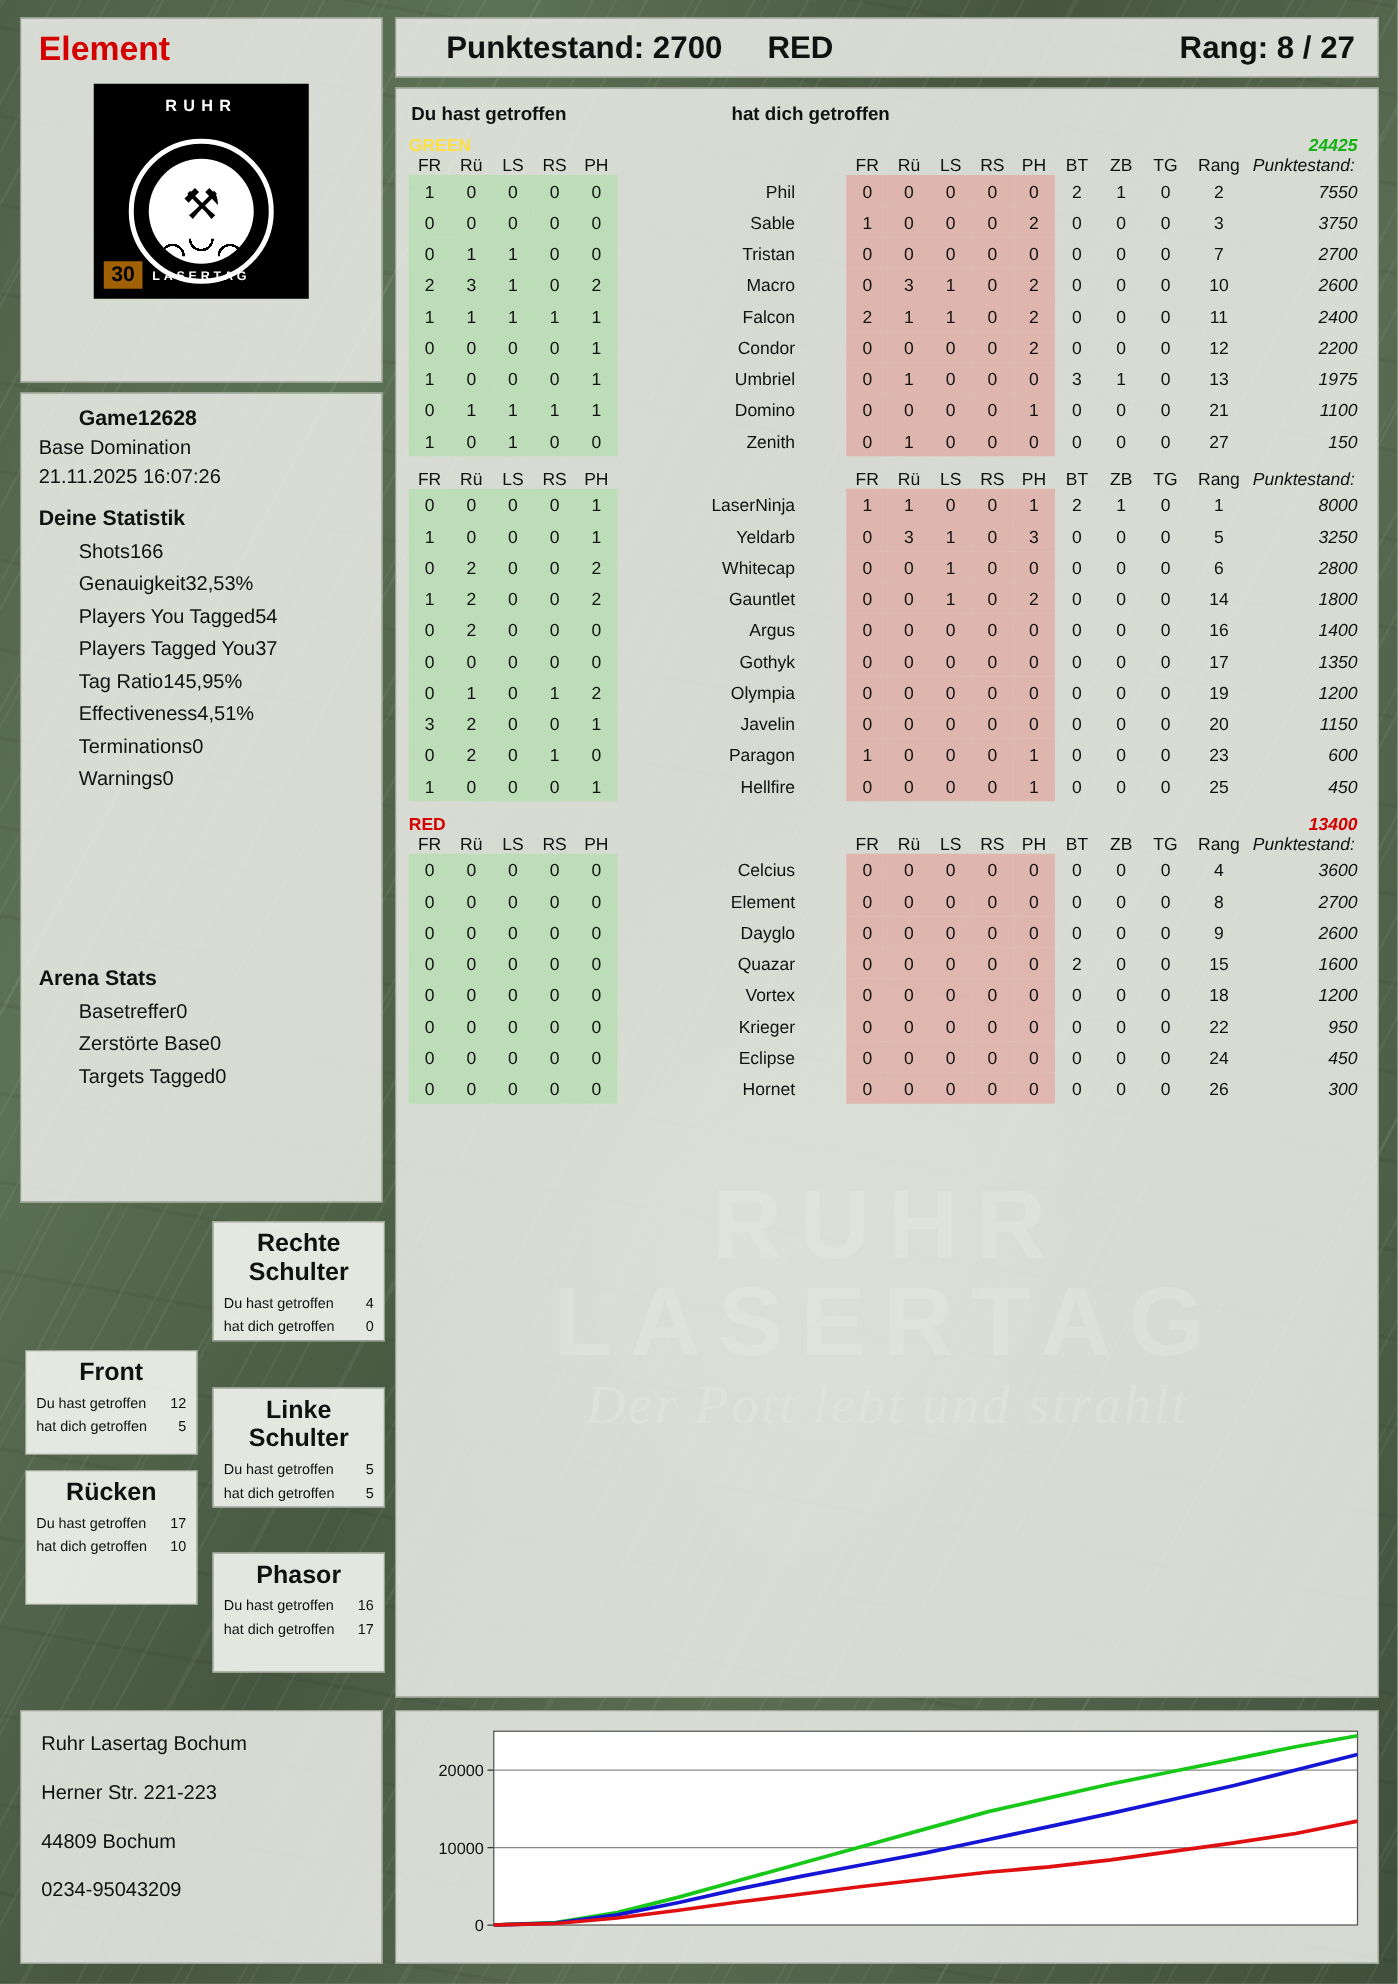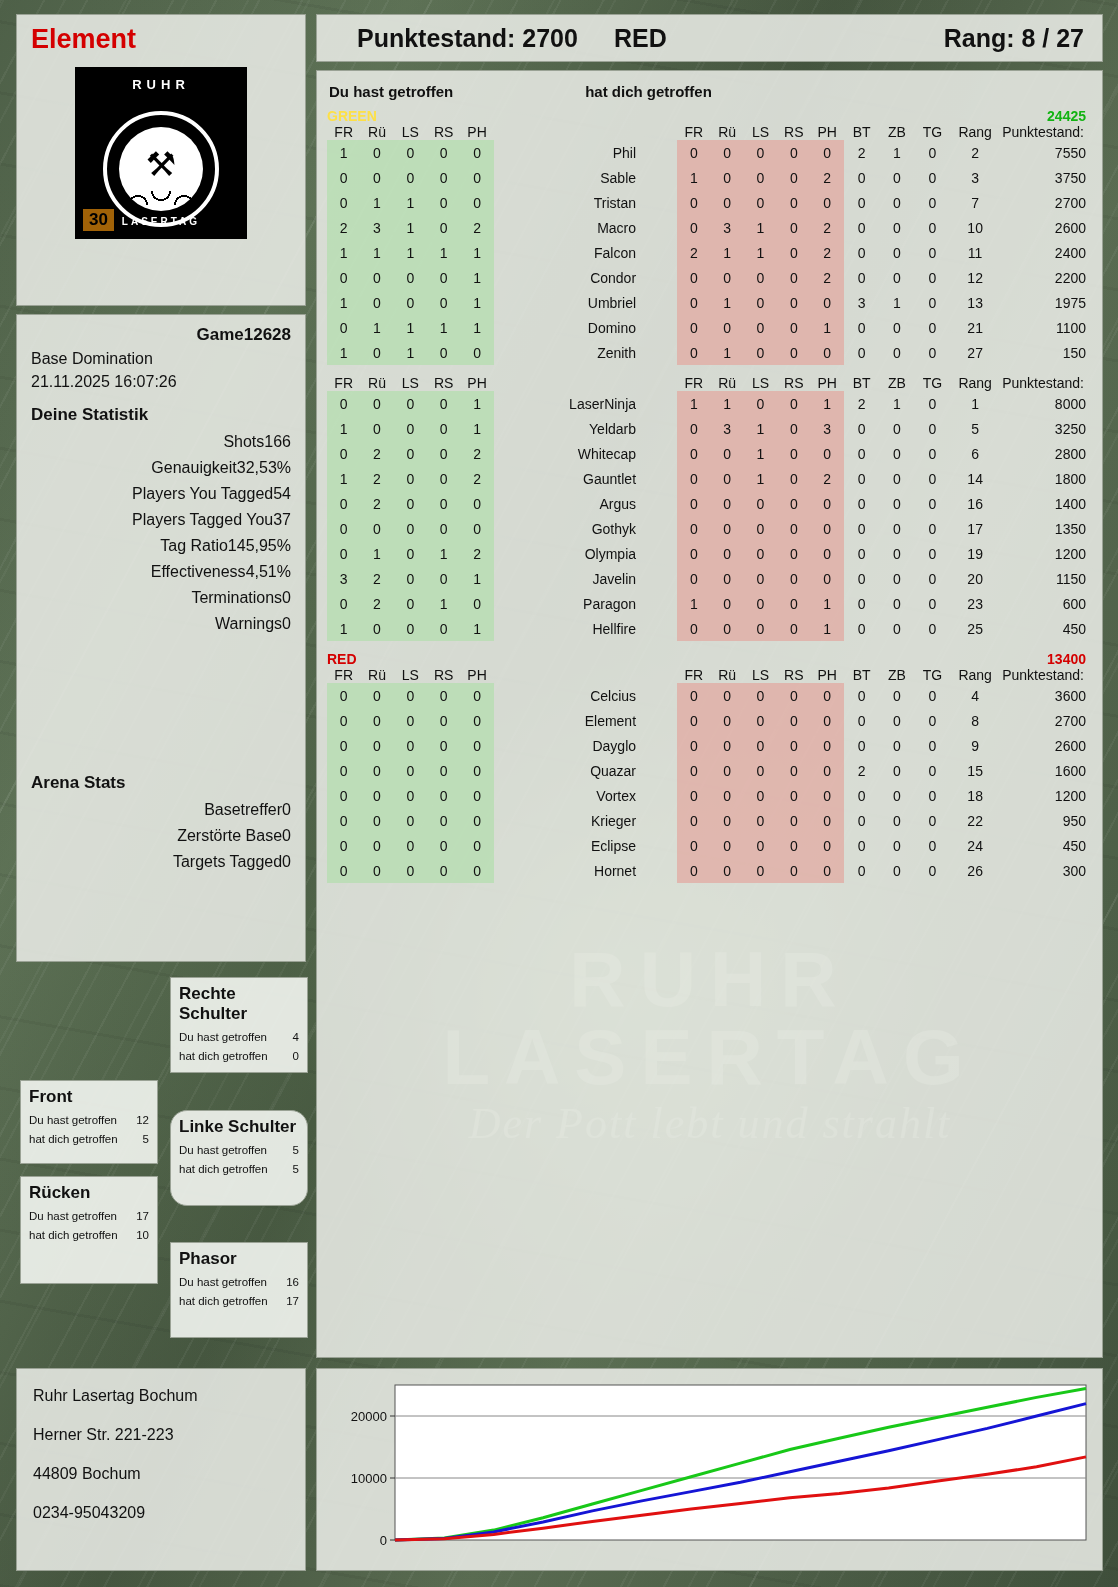--- a/index.html
+++ b/index.html
@@ -91,32 +91,32 @@
       radial-gradient(circle at 58px 14px, transparent 8px, #000 8px 10px, transparent 10px);
   }
   .logo .badge {
     position:absolute; left:8px; bottom:8px; background:#a16207; color:#000;
     font-size:17px; font-weight:bold; padding:0 6px; line-height:22px;
   }
 
   
   #leftStats { left:16px; top:314px; width:290px; height:648px; padding:10px 14px; }
   .sec-title { font-size:17px; font-weight:bold; color:#111; }
-  .row { display:flex; justify-content:flex-end; font-size:16px; color:#111; margin-top:8px;margin-left:32px;}
+  .row { display:flex; justify-content:flex-start; font-size:16px; color:#111; margin-top:8px;margin-left:32px;}
   .row .v { text-align:right; }
   .plain { font-size:16px; color:#111; margin-top:5px;}
   .gap { height:14px; }
 
   
   .zone { position:absolute; background:rgba(240,243,238,0.92); border:1px solid #9aa295; z-index:3; padding:6px 8px;}
-  .zone .zt { text-align:left; font-weight:bold; font-size:17px; color:#111; margin-bottom:6px;}
+  .zone .zt { text-align:center; font-weight:bold; font-size:20px; color:#111; margin-bottom:6px;}
   .zone .zr { display:flex; justify-content:space-between; font-size:11.5px; color:#111; margin:7px 0;}
   #zFront { left:20px; top:1080px; width:138px; height:84px;}
   #zRS    { left:170px; top:977px; width:138px; height:96px;}
-  #zLS    { left:170px; top:1110px; width:138px; height:96px;border-radius:17px;}
+  #zLS    { left:170px; top:1110px; width:138px; height:96px;}
   #zBack  { left:20px; top:1176px; width:138px; height:108px;}
   #zPhasor{ left:170px; top:1242px; width:138px; height:96px;}
 
   
   #addr { left:16px; top:1368px; width:290px; height:203px; padding:18px 16px; }
   #addr div { font-size:16px; color:#111; margin-bottom:21px; }
 
   
   #main { left:316px; top:70px; width:787px; height:1288px; padding:8px 10px 0 10px; }
   .caption { display:flex; font-size:15px; font-weight:bold; color:#111; margin:4px 0 8px 0;}
@@ -126,21 +126,21 @@
   table.tt { border-collapse:collapse; width:100%; }
   table.tt td, table.tt th { font-size:14px; color:#111; padding:0; }
   .teamhdr td { font-size:18px; font-weight:bold; padding:6px 0 2px 0;}
   .colhdr td { font-size:13px; color:#333; padding:2px 0 3px 0; text-align:center;}
   .c-you { background:rgba(180,222,175,0.75); text-align:center; width:32px; }
   .c-them{ background:rgba(226,170,162,0.75); text-align:center; width:32px; }
   .c-name{ text-align:right; padding-right:14px !important; width:150px; font-size:15px;}
   .c-sp  { width:26px; }
   .c-mid { text-align:center; width:34px; }
   .c-rank{ text-align:center; width:48px; }
-  .c-pts { text-align:right; width:88px; padding-right:6px !important;}
+  .c-pts { text-align:right; width:88px; padding-right:6px !important;font-style:italic;}
   .colhdr .c-you, .colhdr .c-them { background:transparent; }
   tr.drow td { height:25px; }
   .teamtotal { text-align:right; }
 
   
   #chart { left:316px; top:1368px; width:787px; height:203px; padding:8px; }
   #chart .plot { position:relative; width:100%; height:100%; }
 </style>
 </head>
 <body>

